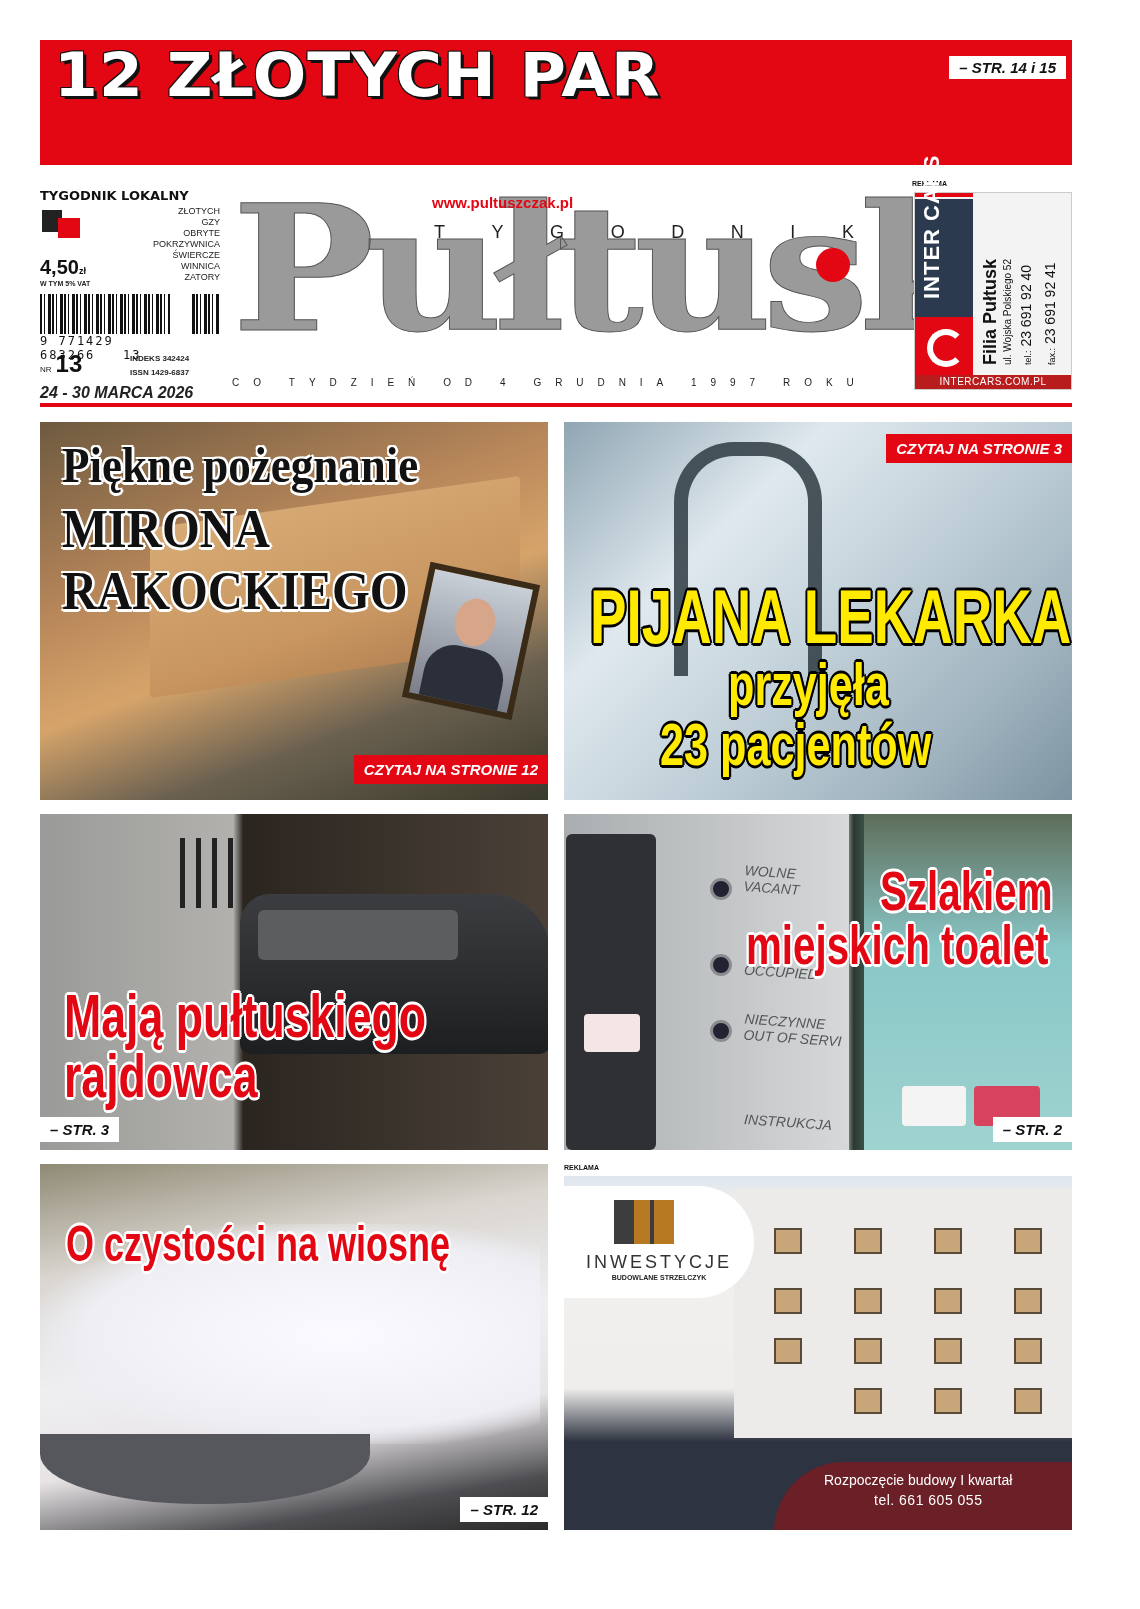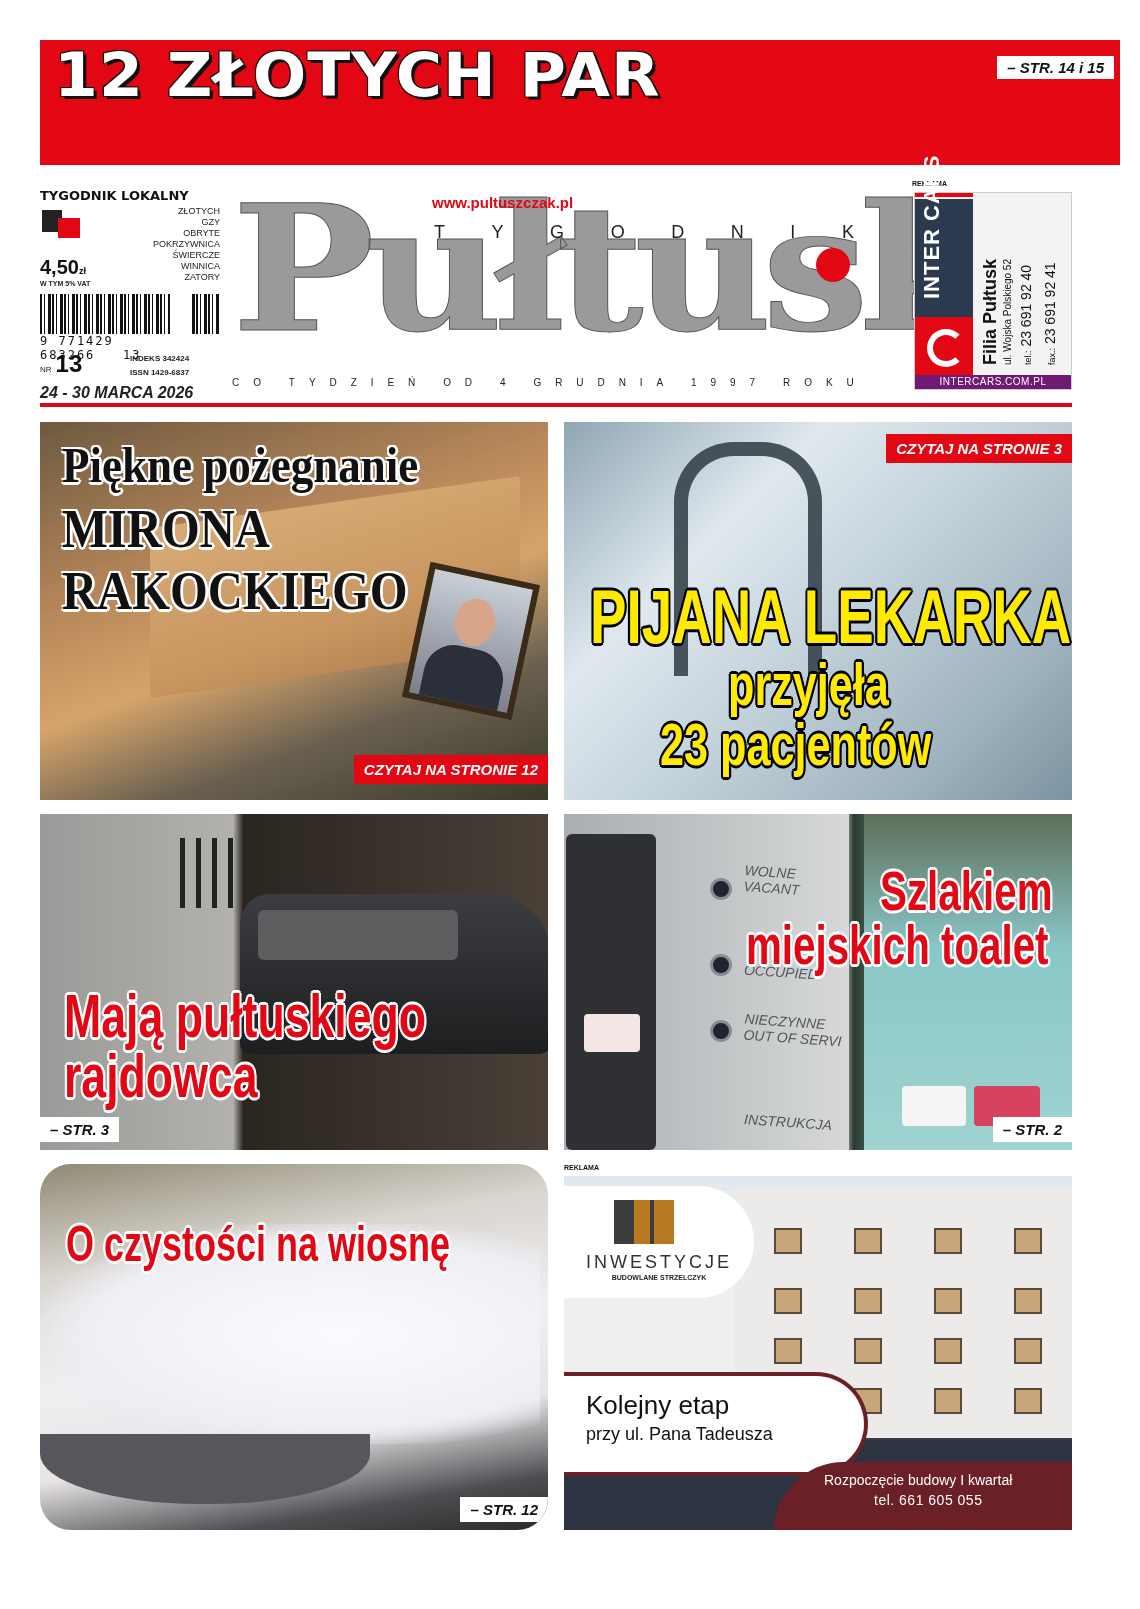--- a/index.html
+++ b/index.html
@@ -1,19 +1,19 @@
 <!DOCTYPE html>
 <html><head>
 <meta charset="utf-8">
 <style>
   html, body { margin: 0; padding: 0; background: #ffffff; }
   body { width: 1140px; height: 1609px; position: relative; overflow: hidden; font-family: "Liberation Sans", sans-serif; }
 
   
-  .banner { position: absolute; left: 40px; top: 40px; width: 1032px; height: 125px; background: #e30613; padding-left: 48px; }
+  .banner { position: absolute; left: 40px; top: 40px; width: 1032px; height: 125px; background: #e30613; }
   .banner-line1, .banner-line2 {
     position: absolute; color: #fff; font-family: "DejaVu Sans", sans-serif; font-weight: 900;
     text-shadow: 3px 3px 0 #111, -1px -1px 0 #111, 1px -1px 0 #111, -1px 1px 0 #111;
     white-space: nowrap; letter-spacing: 1px;
   }
   .banner-line1 { left: 14px; top: 0px; font-size: 60px; transform: scaleX(1.05); transform-origin: left top; }
   .banner-line2 { left: 24px; top: 60px; font-size: 54px; letter-spacing: 6px; }
   .banner-ref { position: absolute; right: 6px; top: 16px; background: #fff; padding: 3px 10px; font-size: 15px; font-weight: bold; font-style: italic; color: #111; }
 
   
@@ -45,36 +45,36 @@
   .since { position: absolute; left: 0; top: 197px; width: 622px; display: flex; justify-content: space-between; font-size: 10px; color: #222; }
 
   .mast-ad { position: absolute; left: 872px; top: 0; width: 160px; height: 210px; }
   .reklama { font-size: 7px; font-weight: bold; color: #111; }
   .ic-box { position: absolute; left: 2px; top: 12px; width: 156px; height: 196px; border: 1px solid #ccc; background: #f3f3f3; }
   .ic-redbar { position: absolute; left: 0; top: 0; width: 58px; height: 4px; background: #e30613; }
   .ic-navy { position: absolute; left: 0; top: 6px; width: 58px; height: 118px; background: #2c3a4f; color: #fff; }
   .ic-navy span { position: absolute; left: 6px; top: 100px; transform: rotate(-90deg); transform-origin: left top; font-weight: 900; font-size: 22px; line-height: 22px; letter-spacing: 1px; white-space: nowrap; }
   .ic-red { position: absolute; left: 0; top: 124px; width: 58px; height: 58px; background: #e30613; }
   .ic-red .ring { position: absolute; left: 12px; top: 12px; width: 26px; height: 26px; border: 6px solid #fff; border-radius: 50%; border-right-color: transparent; }
-  .ic-footer { position: absolute; left: 0; bottom: 0; width: 156px; height: 14px; background: #701a75; color: #fff; font-size: 10px; text-align: center; line-height: 14px; letter-spacing: 0.5px; }
+  .ic-footer { position: absolute; left: 0; bottom: 0; width: 156px; height: 14px; background: #b91c1c; color: #fff; font-size: 10px; text-align: center; line-height: 14px; letter-spacing: 0.5px; }
   .ic-text { position: absolute; left: 64px; top: 172px; transform: rotate(-90deg); transform-origin: left top; white-space: nowrap; color: #111; }
   .ic-text .filia { font-weight: 900; font-size: 18px; display: block; line-height: 22px; }
   .ic-text .addr { font-size: 10px; display: block; line-height: 14px; }
   .ic-text .tel { font-size: 14px; display: block; line-height: 22px; }
   .ic-text .tel small { font-size: 9px; }
 
   .mast-rule { position: absolute; left: 40px; top: 403px; width: 1032px; height: 4px; background: #e30613; }
 
   
   .tile { position: absolute; overflow: hidden; }
   .t1 { left: 40px; top: 422px; width: 508px; height: 378px; background: linear-gradient(160deg, #6e5a40 0%, #b8875a 35%, #d6a46a 55%, #6a6050 75%, #3a3a2a 100%); }
   .t2 { left: 564px; top: 422px; width: 508px; height: 378px; background: linear-gradient(135deg, #8fa6b3 0%, #dfe8ee 30%, #c7d5dd 50%, #9fb3be 80%, #7c93a1 100%); }
   .t3 { left: 40px; top: 814px; width: 508px; height: 336px; background: linear-gradient(90deg, #9a9a98 0%, #b2b1ad 38%, #2b2520 40%, #3a332c 70%, #4a4038 100%); }
   .t4 { left: 564px; top: 814px; width: 508px; height: 336px; background: linear-gradient(90deg, #b9bbbd 0%, #cfd1d2 55%, #2b3a30 57%, #87c1c3 70%, #9ccfcf 100%); }
-  .t5 { left: 40px; top: 1164px; width: 508px; height: 366px; background: linear-gradient(170deg, #8f8a74 0%, #d9d5cf 25%, #efeff2 50%, #e8e4e6 70%, #4e4e52 88%, #2a2a2a 100%); border-radius: 31px; }
+  .t5 { left: 40px; top: 1164px; width: 508px; height: 366px; background: linear-gradient(170deg, #8f8a74 0%, #d9d5cf 25%, #efeff2 50%, #e8e4e6 70%, #4e4e52 88%, #2a2a2a 100%); }
   .t6 { left: 564px; top: 1164px; width: 508px; height: 366px; background: #fff; }
 
   .coffin { position: absolute; left: 110px; top: 80px; width: 370px; height: 170px; background: linear-gradient(170deg, #e0b47c, #b98350); transform: skewY(-8deg); border-radius: 4px; opacity: .85; }
   .portrait { position: absolute; left: 375px; top: 150px; width: 100px; height: 126px; border: 6px solid #3a2a18; background: linear-gradient(#c8cfd7, #7b7f8a); transform: rotate(12deg); }
   .portrait .face { position: absolute; left: 30px; top: 20px; width: 40px; height: 48px; border-radius: 50%; background: #d7a58a; }
   .portrait .suit { position: absolute; left: 10px; top: 70px; width: 80px; height: 56px; background: #2a2f3a; border-radius: 30px 30px 0 0; }
 
   .hl-serif { position: absolute; font-family: "Liberation Serif", serif; font-weight: bold; color: #111;
      text-shadow: 0 0 2px #fff, 2px 2px 0 #fff, -2px -2px 0 #fff, 2px -2px 0 #fff, -2px 2px 0 #fff, 0 3px 0 #fff, 3px 0 0 #fff; line-height: 1.0; white-space: nowrap; transform: scaleX(0.9); transform-origin: left top; }
   .hl-cond { position: absolute; font-family: "Liberation Sans", sans-serif; font-weight: bold; line-height: 0.98; white-space: nowrap; transform: scaleX(0.72); transform-origin: left top; }
@@ -316,22 +316,18 @@
         <div class="win" style="left:280px; top:150px;"></div>
       <div class="win" style="left:120px; top:200px;"></div>
         <div class="win" style="left:200px; top:200px;"></div>
         <div class="win" style="left:280px; top:200px;"></div>
     </div>
     <div class="ad-logo-l">
       <div class="bld"></div>
       <div class="name">INWESTYCJE</div>
       <div class="sub">BUDOWLANE STRZELCZYK</div>
     </div>
-    <div class="ad-pill">
-      <div class="l1">Kolejny etap</div>
-      <div class="l2">przy ul. Pana Tadeusza</div>
-    </div>
     <div class="ad-foot">
       <div class="l1">Rozpoczęcie budowy I kwartał</div>
       <div class="l2">tel. 661 605 055</div>
     </div>
   </div>
 </div>
 
 </body></html>

